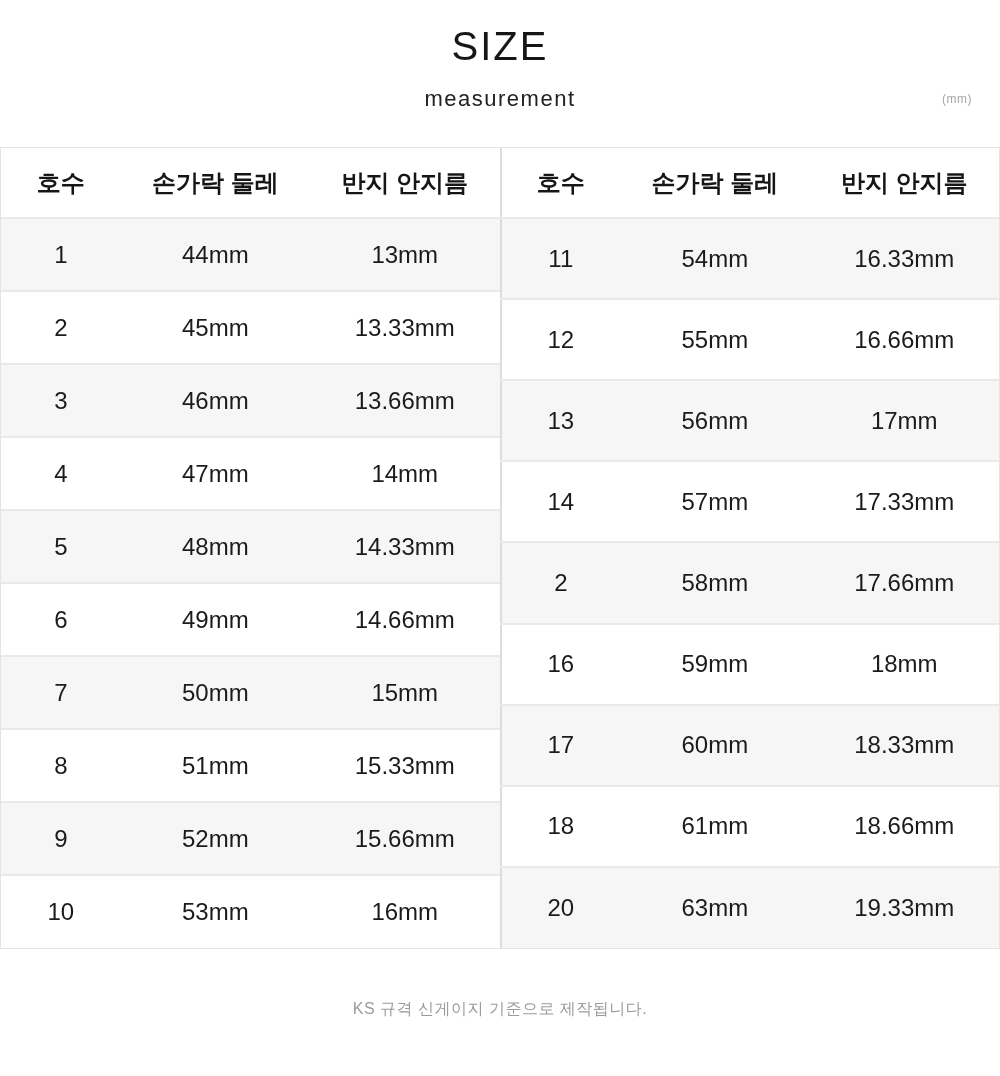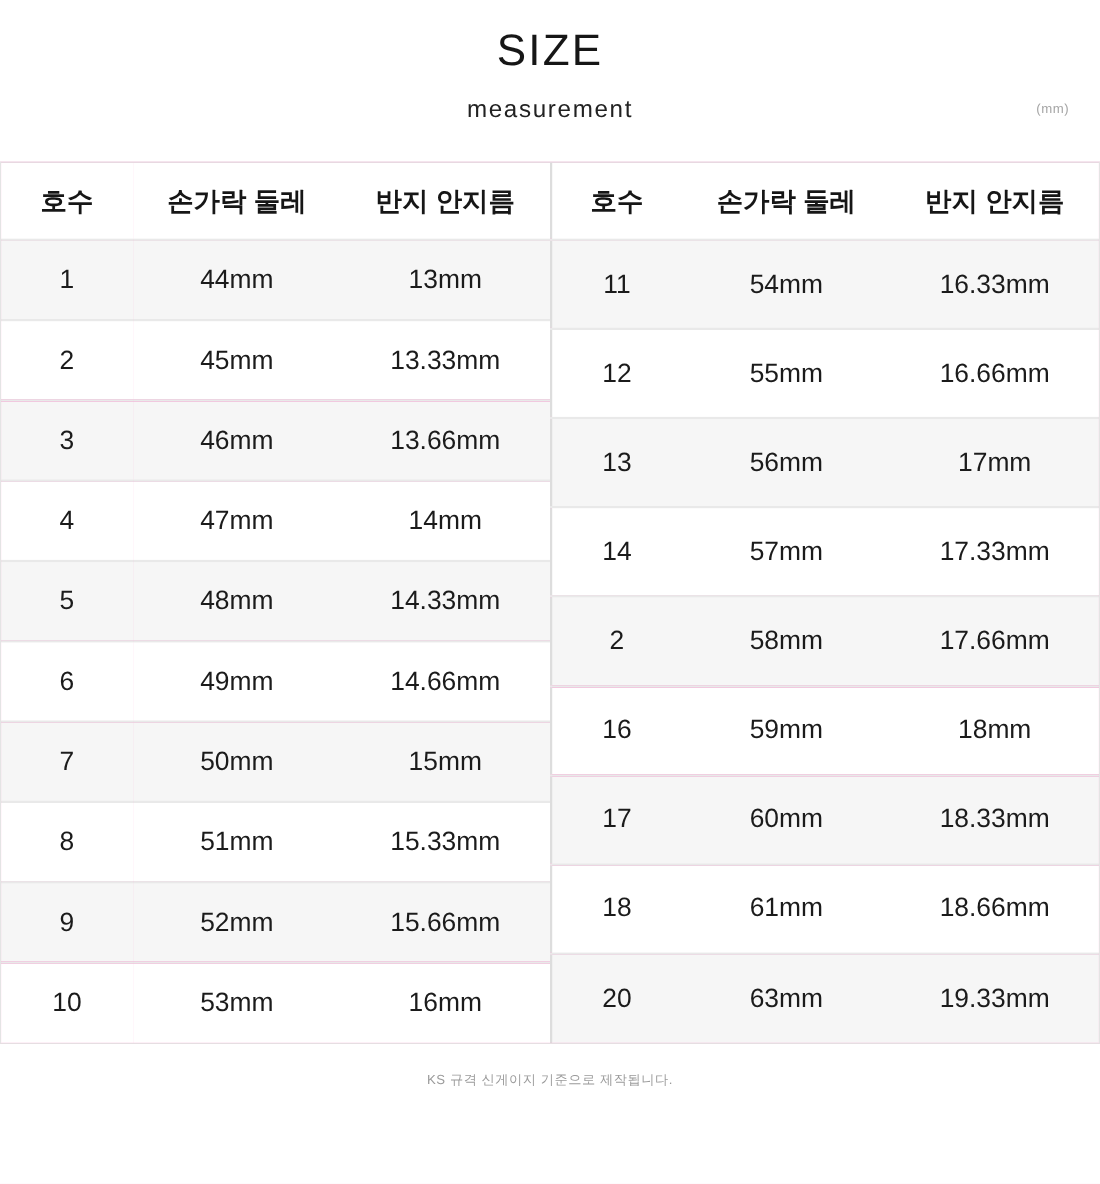--- a/index.html
+++ b/index.html
@@ -38,21 +38,21 @@
     color: #a5a5a5;
     letter-spacing: 0.5px;
   }
 
   
   .tables {
     display: flex;
     width: 1000px;
     margin-top: 35px;
     border: 1px solid #e4e4e4;
-    background: #f9a8d4;
+    background: #14b8a6;
   }
   table {
     flex: 1 1 0;
     border-collapse: collapse;
     table-layout: fixed;
     width: 50%;
   }
   table.right-half { border-left: 2px solid #dddddd; }
   th, td {
     text-align: center;
@@ -74,23 +74,23 @@
     border-top: 2px solid #e9e9e9;
   }
   tbody tr:nth-child(odd) { background: #f6f6f6; }
   tbody tr:nth-child(even) { background: #ffffff; }
   .col-no   { width: 24%; }
   .col-circ { width: 38%; }
   .col-diam { width: 38%; }
 
   
   .footer-note {
-    margin-top: 24px;
+    margin-top: 50px;
     text-align: center;
-    font-size: 12px;
+    font-size: 16px;
     letter-spacing: 0.5px;
     color: #9b9b9b;
   }
 </style>
 </head>
 <body>
 
 <div class="page">
 
   <div class="header">

